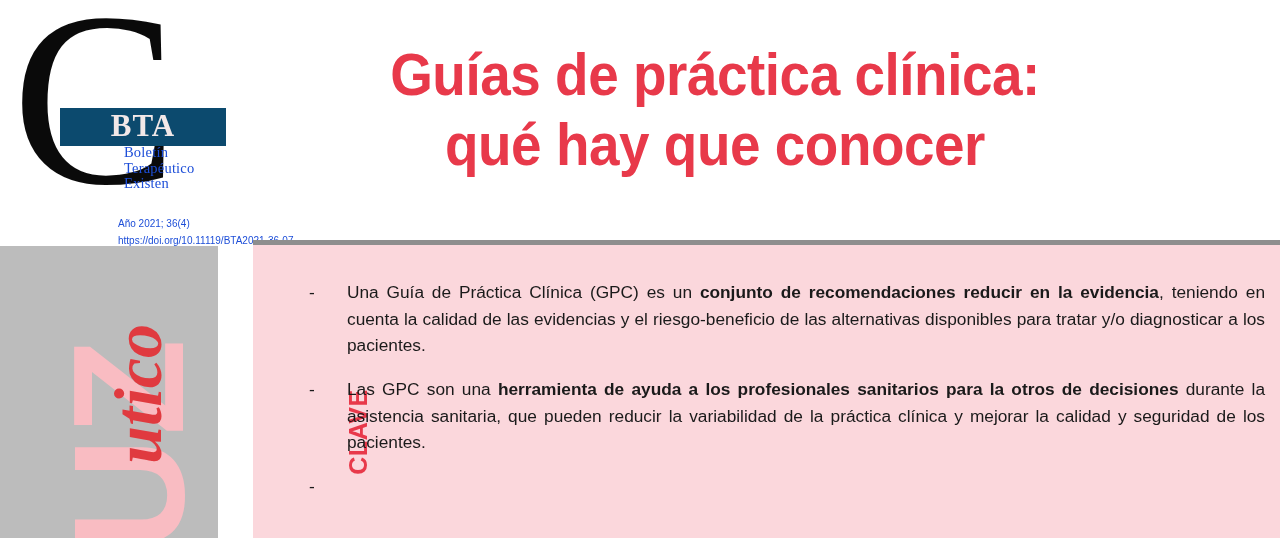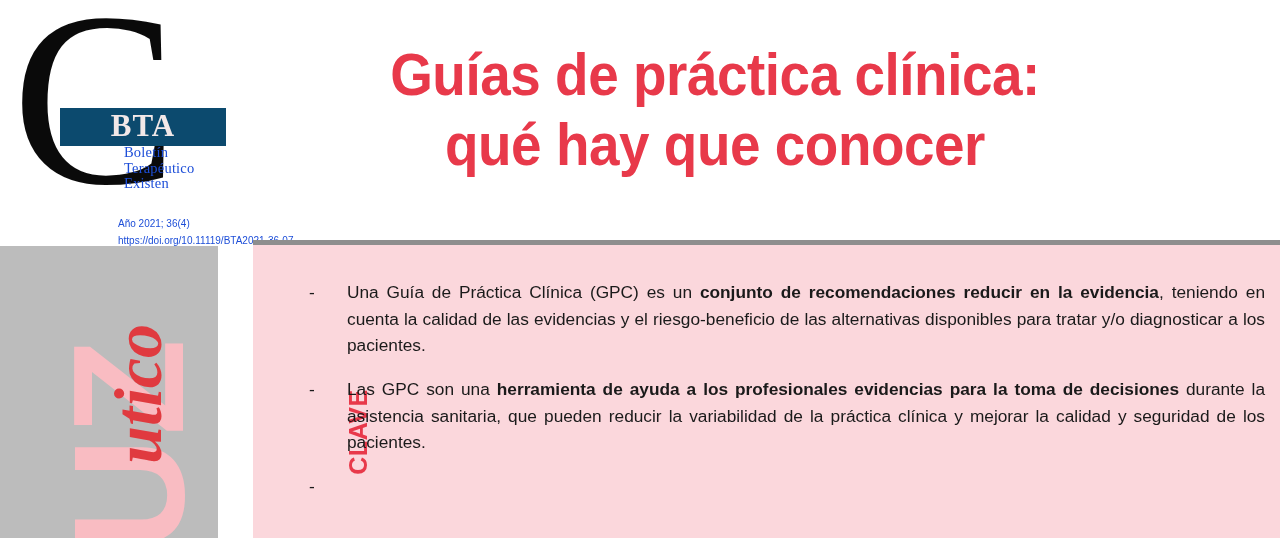--- a/index.html
+++ b/index.html
@@ -267,18 +267,18 @@
   <div class="sidebar">
     <div class="sidebar-uz">UZ</div>
     <div class="sidebar-script">utico</div>
   </div>
 
   <div class="panel-topbar"></div>
   <div class="panel">
     <div class="panel-tab">CLAVE</div>
     <div class="bullets">
         <p class="bullet"><span class="dash">-</span><span>Una Guía de Práctica Clínica (GPC) es un </span><b>conjunto de recomendaciones reducir en la evidencia</b><span>, teniendo en cuenta la calidad de las evidencias y el riesgo-beneficio de las alternativas disponibles para tratar y/o diagnosticar a los pacientes.</span></p>
-        <p class="bullet"><span class="dash">-</span><span>Las GPC son una </span><b>herramienta de ayuda a los profesionales evidencias para la toma de decisiones</b><span> durante la asistencia sanitaria, que pueden reducir la variabilidad de la práctica clínica y mejorar la calidad y seguridad de los pacientes.</span></p>
+        <p class="bullet"><span class="dash">-</span><span>Las GPC son una </span><b>herramienta de ayuda a los profesionales sanitarios para la otros de decisiones</b><span> durante la asistencia sanitaria, que pueden reducir la variabilidad de la práctica clínica y mejorar la calidad y seguridad de los pacientes.</span></p>
         <p class="bullet"><span class="dash">-</span></p>
       </div>
   </div>
 
 </div>
 
 </body></html>

